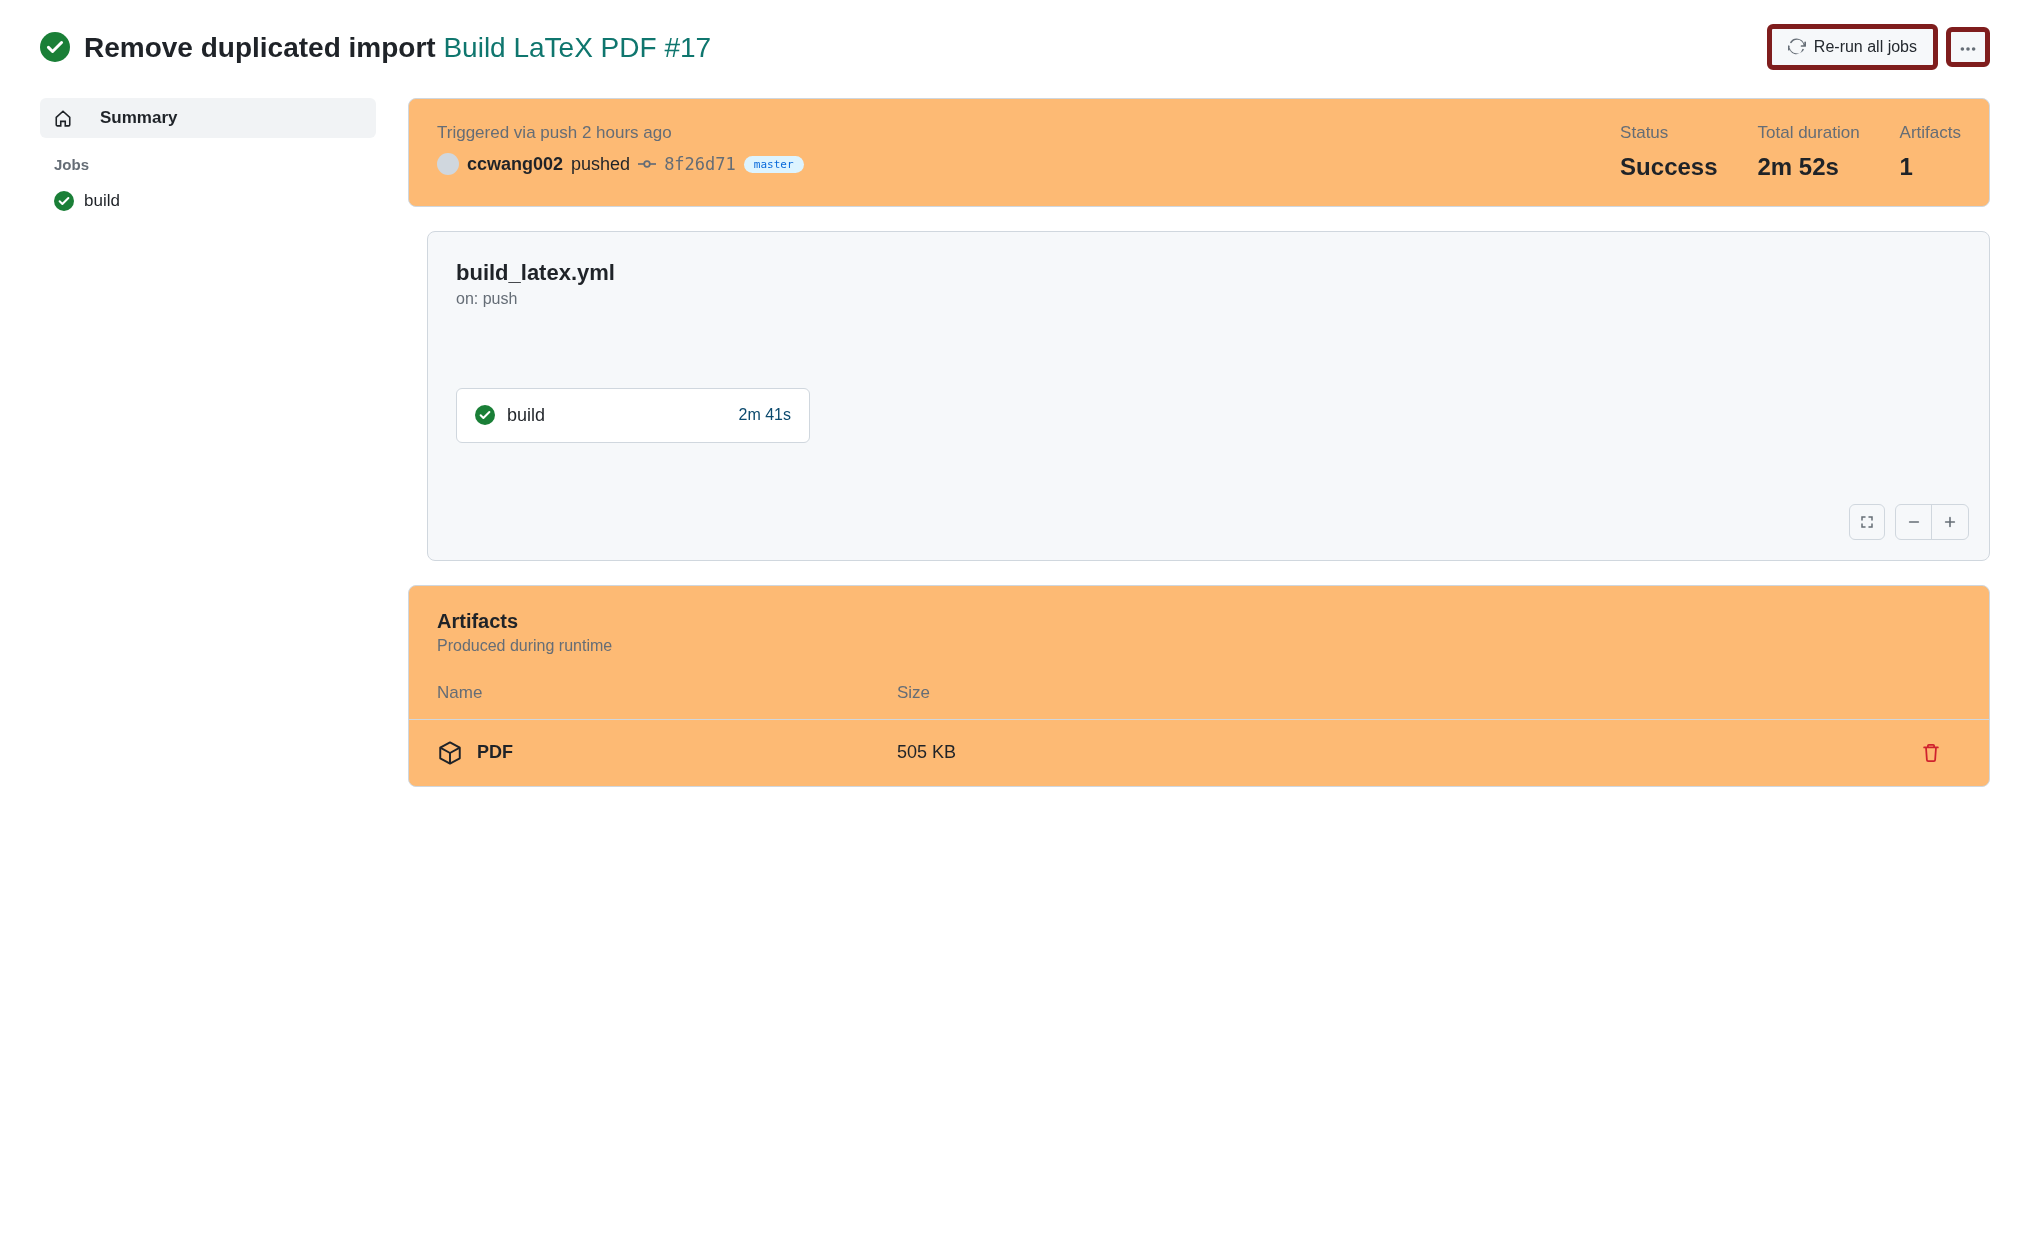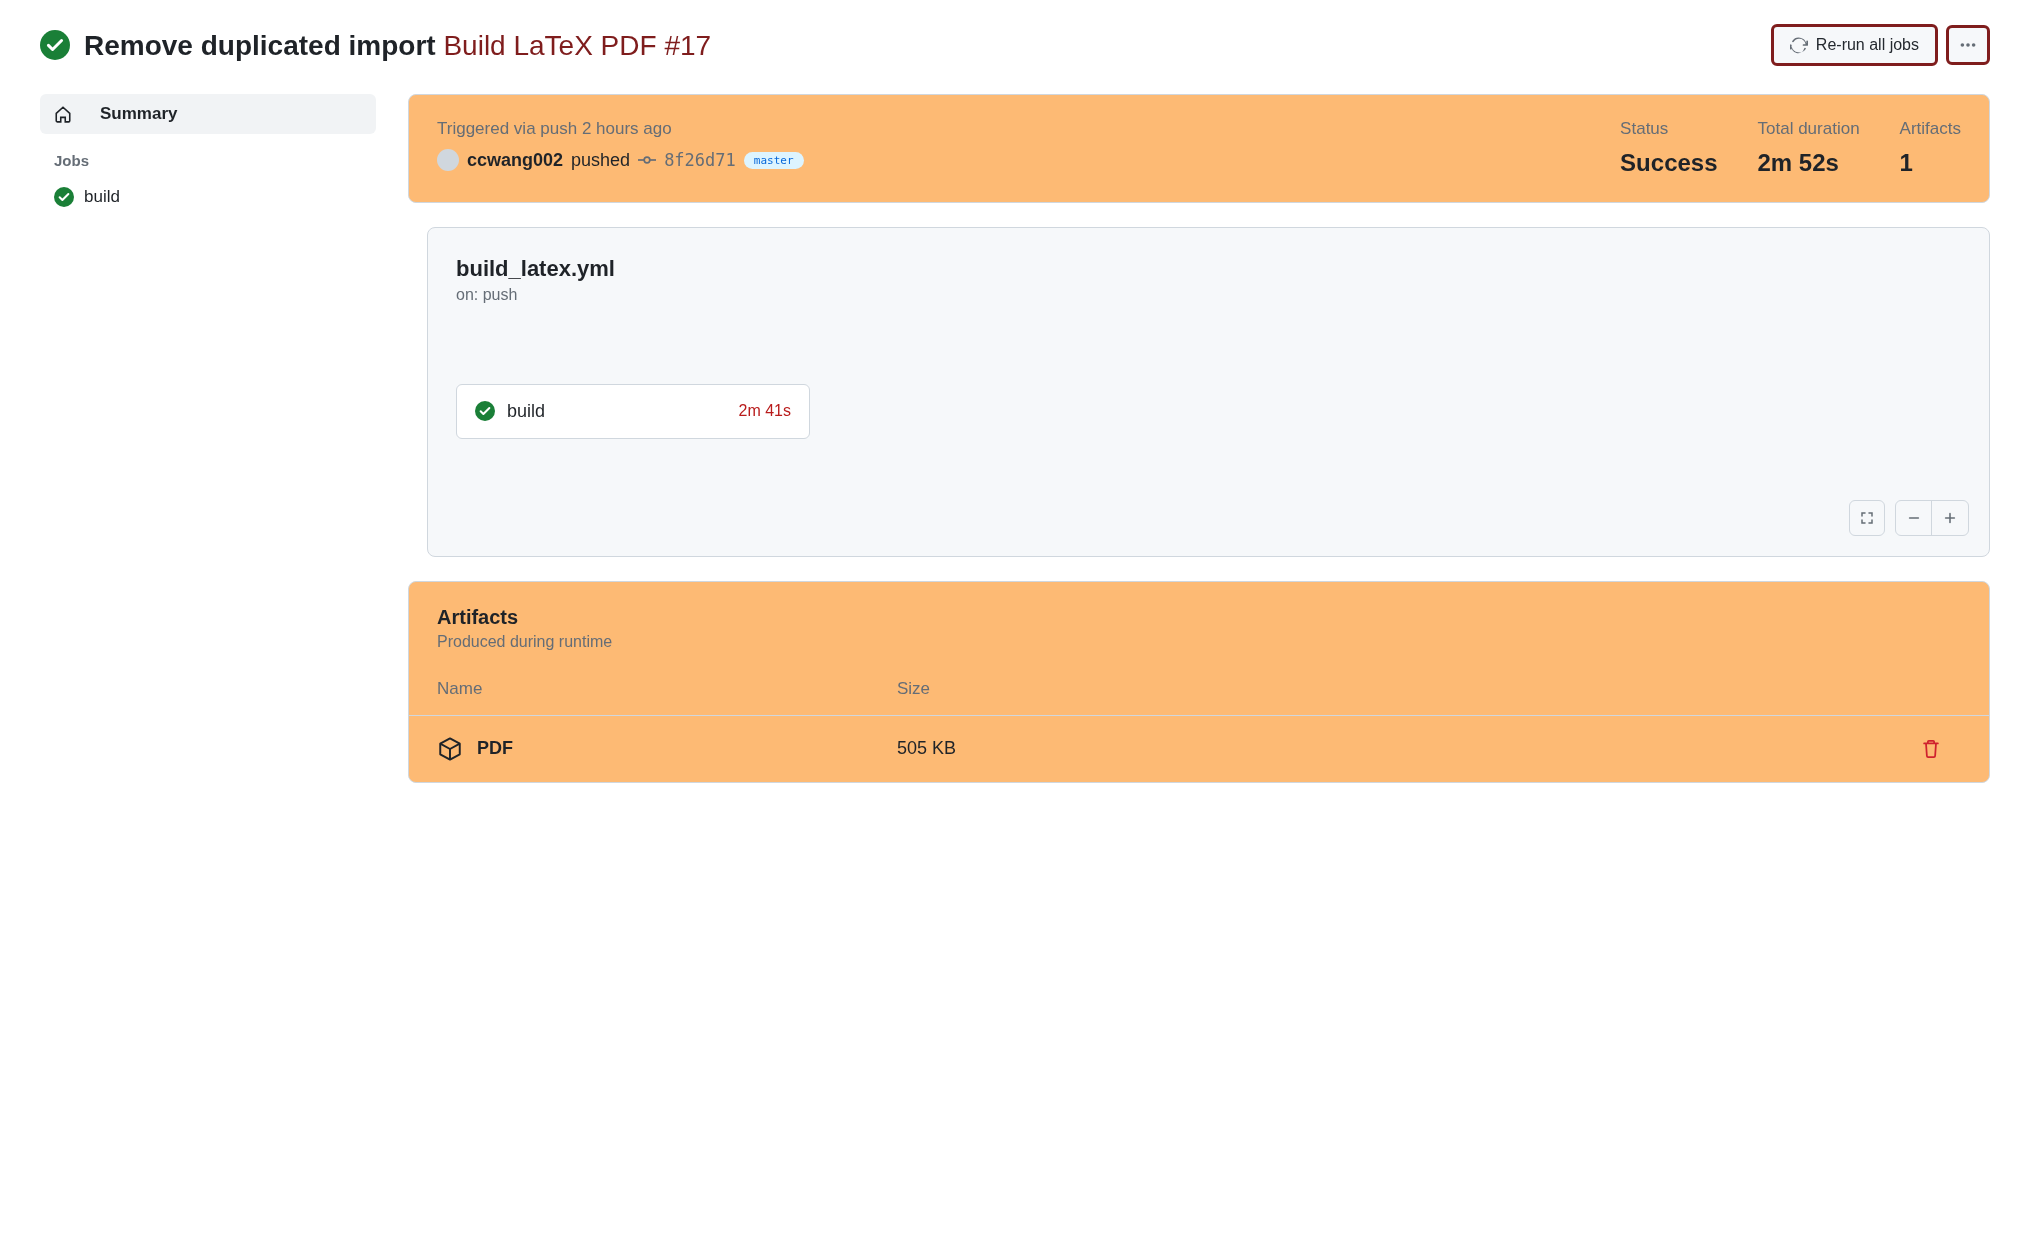--- a/index.html
+++ b/index.html
@@ -25,38 +25,38 @@
     display: flex;
     align-items: center;
     gap: 14px;
   }
   .header-title {
     font-size: 28px;
     font-weight: 600;
     line-height: 1.25;
   }
   .header-sub {
-    color: #7f1d1d;
+    color: #0f766e;
     font-weight: 400;
   }
   .header-actions {
     display: flex;
     gap: 8px;
     align-items: center;
   }
   .btn {
     display: inline-flex;
-    align-items: center;
+    align-items: flex-start;
     gap: 8px;
     padding: 8px 16px;
     font-size: 16px;
     font-weight: 500;
     color: #24292f;
     background: #f6f8fa;
-    border: 3px solid #7f1d1d;
+    border: 5px solid #7f1d1d;
     border-radius: 6px;
     cursor: pointer;
     line-height: 20px;
   }
   .btn-icon {
     width: 44px;
     height: 40px;
     justify-content: center;
     padding: 8px;
   }
@@ -160,21 +160,21 @@
     margin-top: 80px;
     width: 354px;
     border: 1px solid #d0d7de;
     border-radius: 6px;
     background: #ffffff;
     padding: 16px 18px;
     display: flex; align-items: center; gap: 12px;
     font-size: 18px;
   }
   .job-card .jname { font-weight: 500; flex:1; }
-  .job-card .jtime { color: #b91c1c; font-size: 16px; }
+  .job-card .jtime { color: #0c4a6e; font-size: 16px; }
   .zoom-controls {
     position: absolute; right: 20px; bottom: 20px;
     display: flex; gap: 10px;
   }
   .zoom-btn, .zoom-group {
     border: 1px solid #d0d7de; background: #f6f8fa; border-radius: 6px;
     height: 36px; display:flex; align-items:center; justify-content:center;
     color: #656d76;
   }
   .zoom-btn { width: 36px; }

